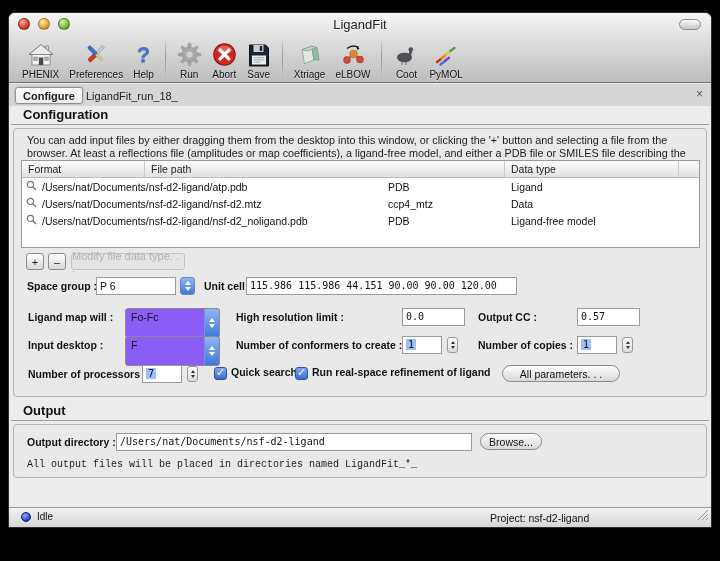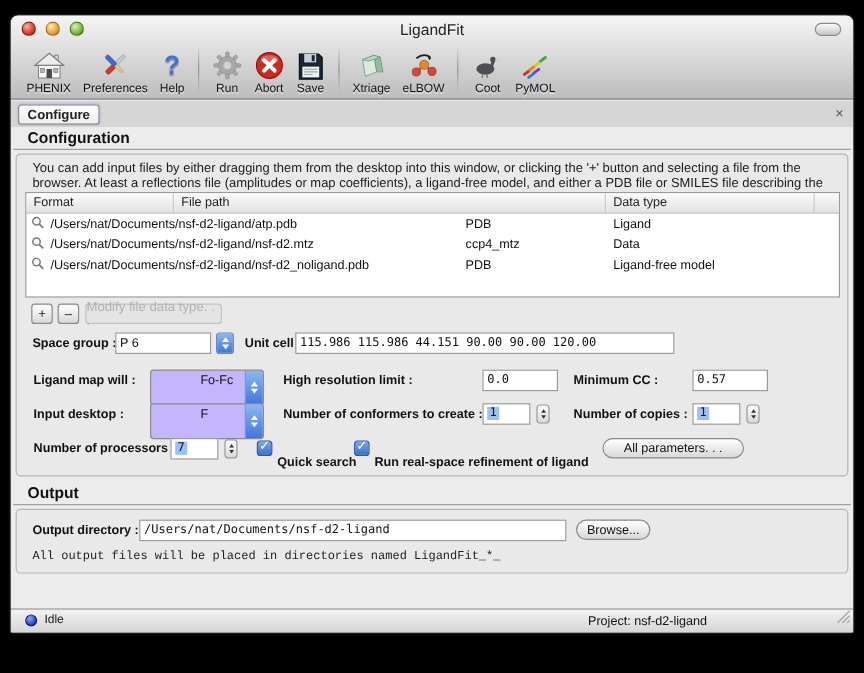--- a/index.html
+++ b/index.html
@@ -73,21 +73,21 @@
   .pillb { position:absolute; height:17px; border:1px solid #8a8a8a; border-radius:9px;
     background:linear-gradient(#ffffff,#d8d8d8); font-size:10.5px; color:#111;
     display:flex; align-items:center; justify-content:center; }
   .prow { position:absolute; left:0; right:0; height:20px; }
   .lbl { position:absolute; top:3px; font-size:10.5px; font-weight:bold; color:#111; white-space:nowrap; }
   .field { position:absolute; top:0; height:18px; background:#fff; border:1px solid #9a9a9a;
     font-family:"DejaVu Sans Mono",monospace; font-size:10px; color:#111;
     padding:2px 3px 0 3px; white-space:nowrap; overflow:hidden; }
   .sel { background:#9cc0f8; padding:0 2px; }
   .combo { position:absolute; top:0; height:30px; border:1px solid #8a8a8a; border-radius:3px;
-    background:#c4b5fd; display:flex; overflow:hidden;padding-left:36px; }
+    background:#8b5cf6; display:flex; overflow:hidden; }
   .combo-text { flex:1; font-size:10.5px; color:#111; padding:2px 0 0 5px; white-space:nowrap; }
   .combo-cap { width:15px; background:linear-gradient(#8db7f0,#3f77dd);
     display:flex; flex-direction:column; align-items:center; justify-content:center; gap:2px;
     border-left:1px solid #7a95c8; }
   .bluestep { position:absolute; top:0; width:15px; height:18px; border:1px solid #6f84b8; border-radius:3px;
     background:linear-gradient(#8db7f0,#3f77dd); display:flex; flex-direction:column;
     align-items:center; justify-content:center; gap:2px; }
   .au { width:0; height:0; border-left:3px solid transparent; border-right:3px solid transparent;
     border-bottom:4px solid #fff; }
   .ad { width:0; height:0; border-left:3px solid transparent; border-right:3px solid transparent;
@@ -96,21 +96,21 @@
     background:linear-gradient(#ffffff,#d9d9d9); display:flex; flex-direction:column;
     align-items:center; justify-content:center; gap:2px; }
   .gau { width:0; height:0; border-left:2.5px solid transparent; border-right:2.5px solid transparent;
     border-bottom:3px solid #333; }
   .gad { width:0; height:0; border-left:2.5px solid transparent; border-right:2.5px solid transparent;
     border-top:3px solid #333; }
   .cb { position:absolute; top:2px; width:13px; height:13px; border-radius:3px;
     background:linear-gradient(#7aa8e8,#3a6fd0); border:1px solid #2a55a8;
     display:flex; align-items:center; justify-content:center; }
   .ck { color:#fff; font-size:11px; font-weight:bold; line-height:11px; margin-top:-2px; }
-  .cblbl { position:absolute; top:14px; font-size:10.5px; font-weight:bold; color:#111; white-space:nowrap; }
+  .cblbl { position:absolute; top:1px; font-size:10.5px; font-weight:bold; color:#111; white-space:nowrap; }
   .note { position:absolute; left:13px; font-size:10px; color:#1c1c1c;font-family:Liberation Mono, monospace; }
 
   
   .statusbar { position:absolute; left:0; right:0; bottom:0; height:20px;
     background:linear-gradient(#f2f2f2,#d6d6d6); border-top:1px solid #9a9a9a; }
   .stleft { position:absolute; left:12px; top:3px; display:flex; align-items:center; gap:6px; }
   .bluedot { width:10px; height:10px; border-radius:50%;
     background:radial-gradient(circle at 35% 30%,#8ea6ff,#2a46d8 65%,#101f88); border:1px solid #101f66; }
   .sttext { font-size:10px; color:#111; }
   .stproject { position:absolute; left:481px; top:4px; font-size:10.5px; color:#111; }
@@ -269,20 +269,23 @@
         </span>
         <span class="tlabel">PyMOL</span>
       </div>
     </div>
   </div>
 
   <div class="tabbar">
     <div class="tab active">
       <span>Configure</span>
     </div>
+    <div class="tab inactive">
+      <span>LigandFit_run_18_</span>
+    </div>
     <span class="tabclose">×</span>
   </div>
 
   <div class="content">
 
     <div class="secheading" style="top:1px;">Configuration</div>
 
     <div class="panel" style="top:22px; height:269px;">
 
       <div class="desc">You can add input files by either dragging them from the desktop into this window, or clicking the '+' button and selecting a file from the browser. At least a reflections file (amplitudes or map coefficients), a ligand-free model, and either a PDB file or SMILES file describing the ligand are required.</div>
@@ -342,35 +345,35 @@
       </div>
 
       <div class="prow" style="top:148px;">
         <span class="lbl" style="left:13px;">Space group :</span>
         <div class="field" style="left:82px; width:80px; font-family:'Liberation Sans',sans-serif; font-size:10.5px;">P 6</div>
         <div class="bluestep" style="left:166px;">
           <i class="au"></i>
           <i class="ad"></i>
         </div>
         <span class="lbl" style="left:190px;">Unit cell :</span>
-        <div class="field" style="left:232px; width:316px;">115.986 115.986 44.151  90.00 90.00 120.00</div>
+        <div class="field" style="left:232px; width:271px;">115.986 115.986 44.151  90.00 90.00 120.00</div>
       </div>
 
       <div class="prow" style="top:179px;">
         <span class="lbl" style="left:14px;">Ligand map will :</span>
         <div class="combo" style="left:111px; width:95px;">
           <span class="combo-text">Fo-Fc</span>
           <span class="combo-cap">
               <i class="au"></i>
               <i class="ad"></i>
             </span>
         </div>
         <span class="lbl" style="left:222px;">High resolution limit :</span>
         <div class="field" style="left:388px; width:63px;">0.0</div>
-        <span class="lbl" style="left:464px;">Minimum CC :</span>
+        <span class="lbl" style="left:464px;">Output CC :</span>
         <div class="field" style="left:563px; width:63px;">0.57</div>
       </div>
 
       <div class="prow" style="top:207px;">
         <span class="lbl" style="left:14px;">Input desktop :</span>
         <div class="combo" style="left:111px; width:95px;">
           <span class="combo-text">F</span>
           <span class="combo-cap">
               <i class="au"></i>
               <i class="ad"></i>

